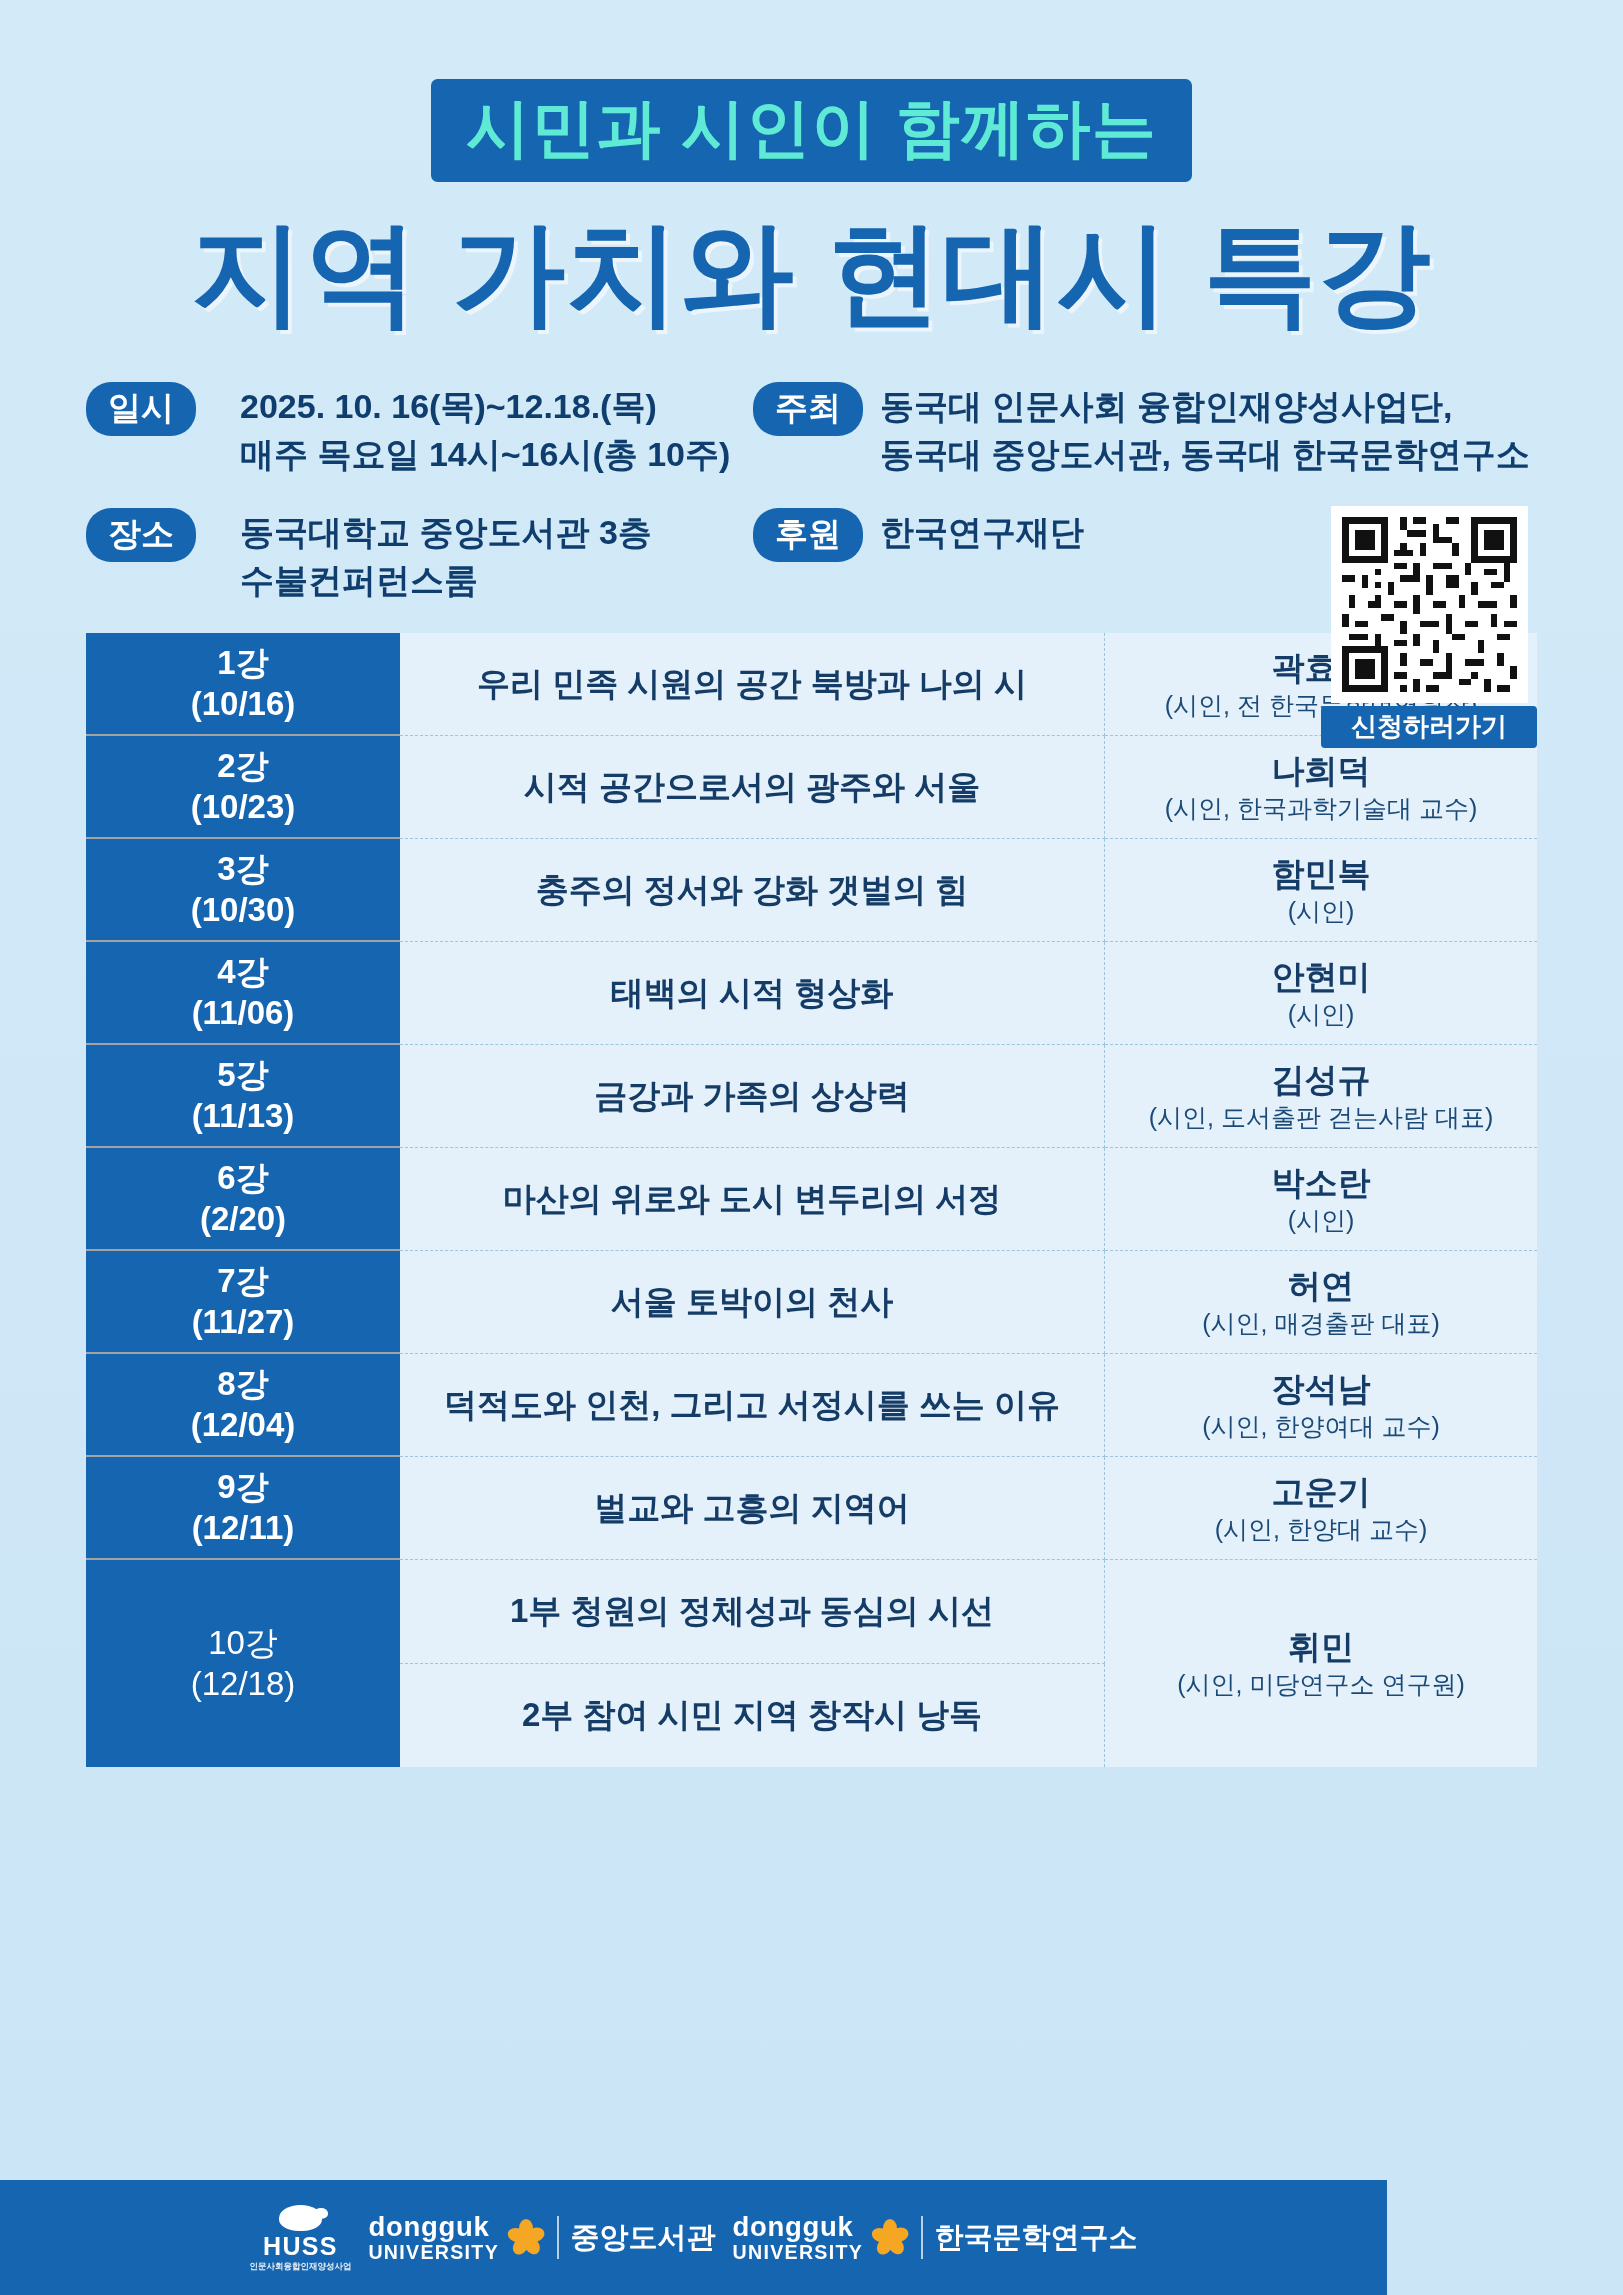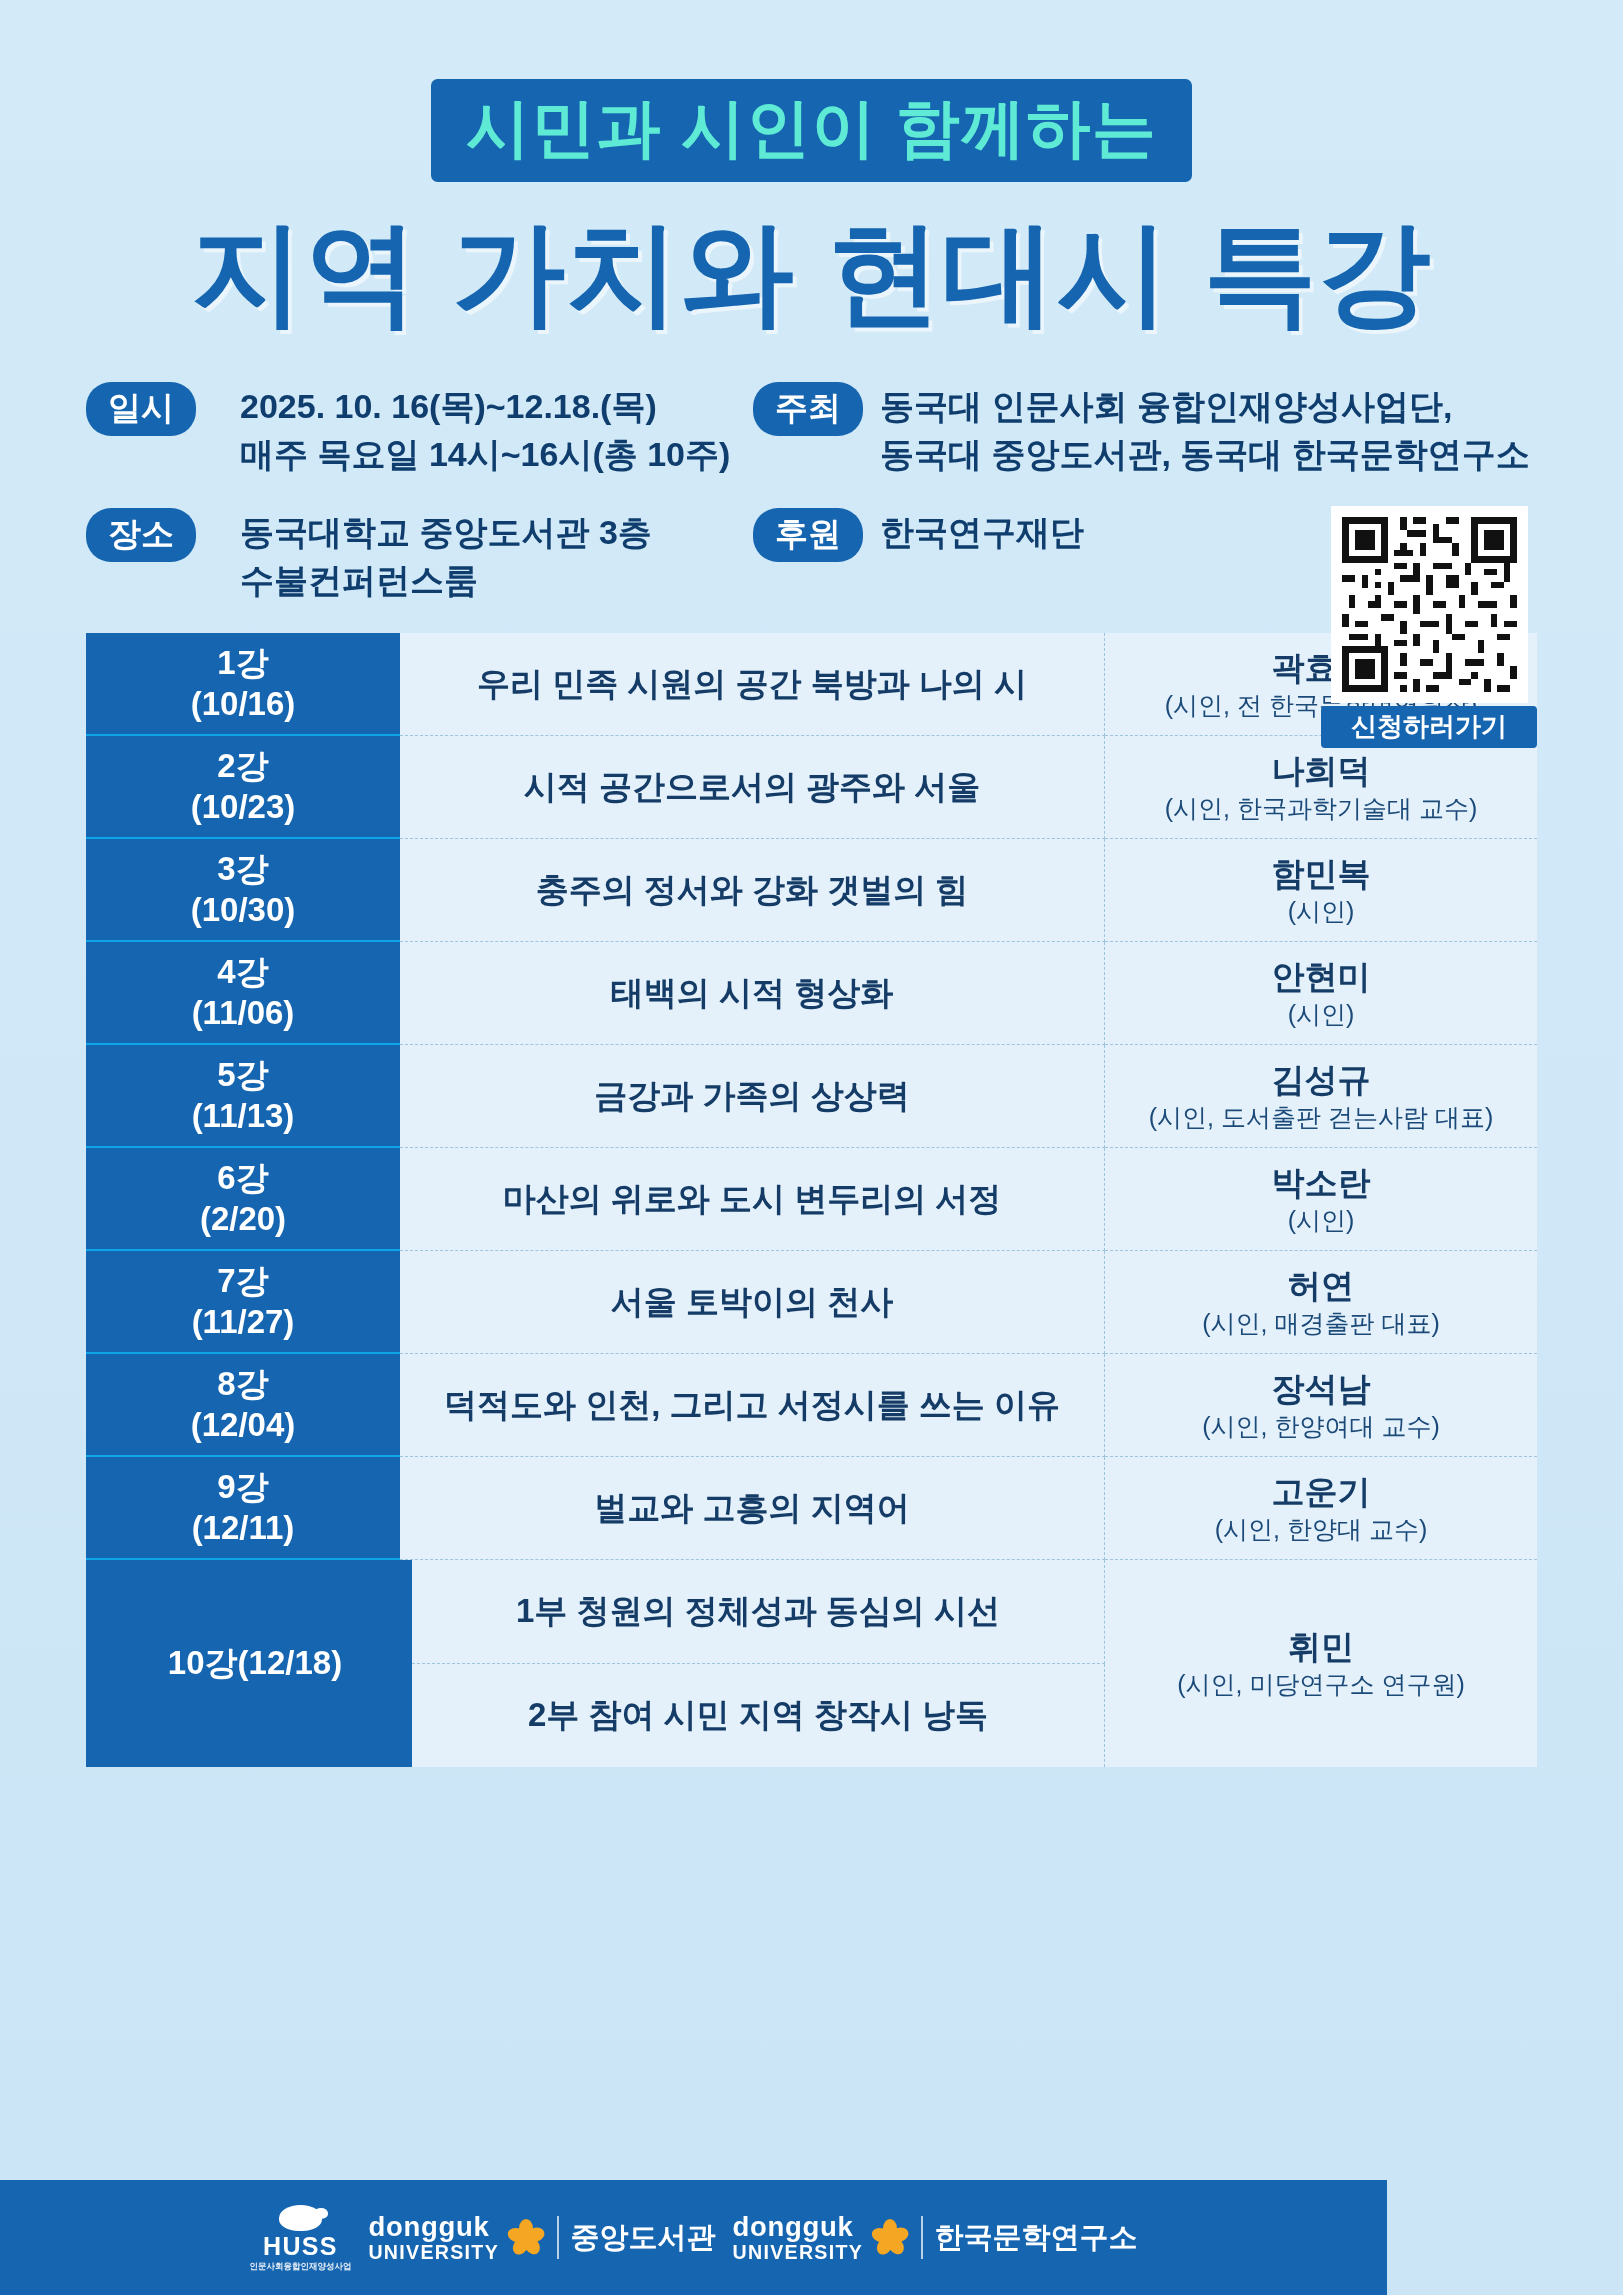--- a/index.html
+++ b/index.html
@@ -130,21 +130,21 @@
     background: #1565b0;
     color: #ffffff;
     font-size: 33px;
     font-weight: bold;
     display: flex;
     flex-direction: column;
     align-items: center;
     justify-content: center;
     line-height: 1.22;
     text-align: center;
-    border-bottom: 2px solid #0ea5e9;
+    border-bottom: 2px solid #a3a3a3;
   }
   .trow:last-child .cell-no { border-bottom: 0; }
   .cell-topic {
     flex: 1;
     background: #e4f1fb;
     display: flex;
     align-items: center;
     justify-content: center;
     font-size: 33px;
     font-weight: bold;
@@ -182,27 +182,27 @@
   
   .trow-merged {
     display: flex;
     min-height: 207px;
   }
   .trow-merged .cell-no {
     flex: 0 0 314px;
     background: #1565b0;
     color: #ffffff;
     font-size: 33px;
-    font-weight: bold;
-    display: flex;
+    font-weight: normal;
+    display: flex;
+    flex-direction: column;
     align-items: center;
     justify-content: center;
     line-height: 1.22;
     text-align: center;
-    padding-left: 12px;
   }
   .merged-topics {
     flex: 1;
     display: flex;
     flex-direction: column;
   }
   .merged-topics .cell-topic {
     flex: 1;
   }
   .merged-topics .cell-topic:last-child { border-bottom: 0; }

